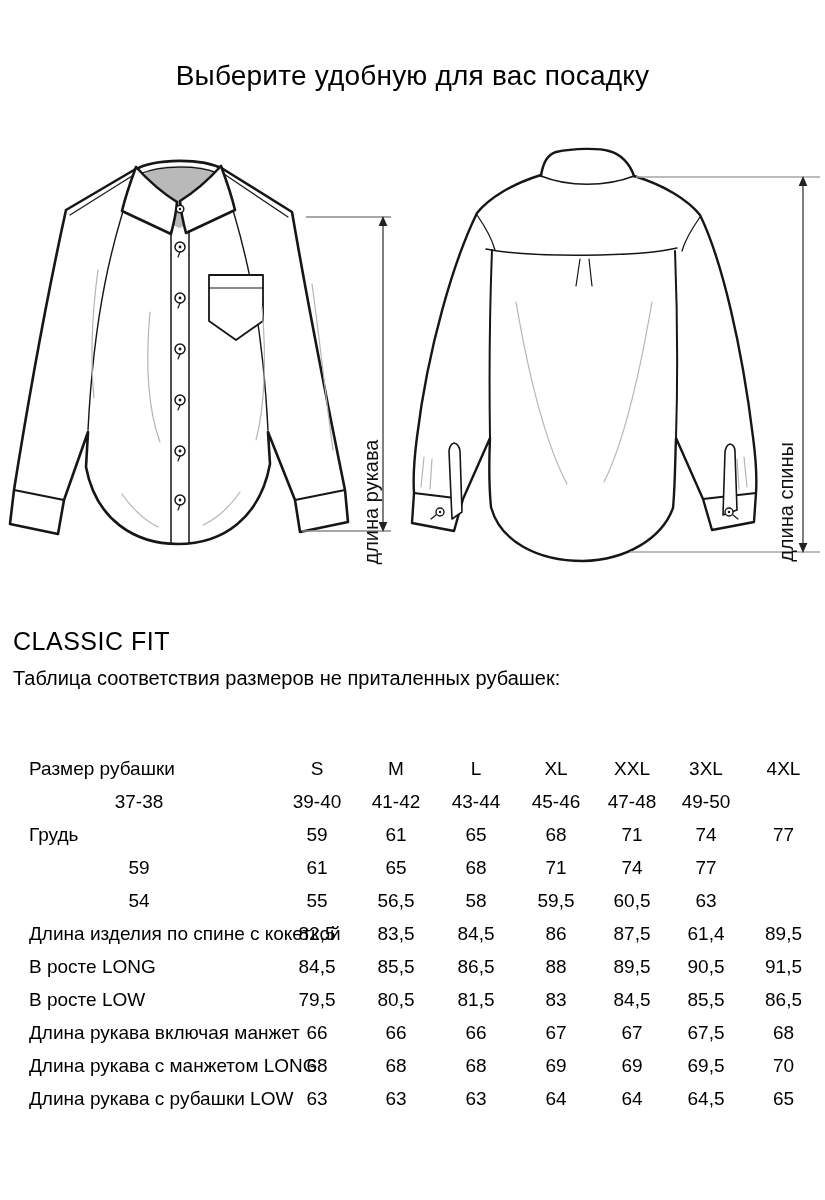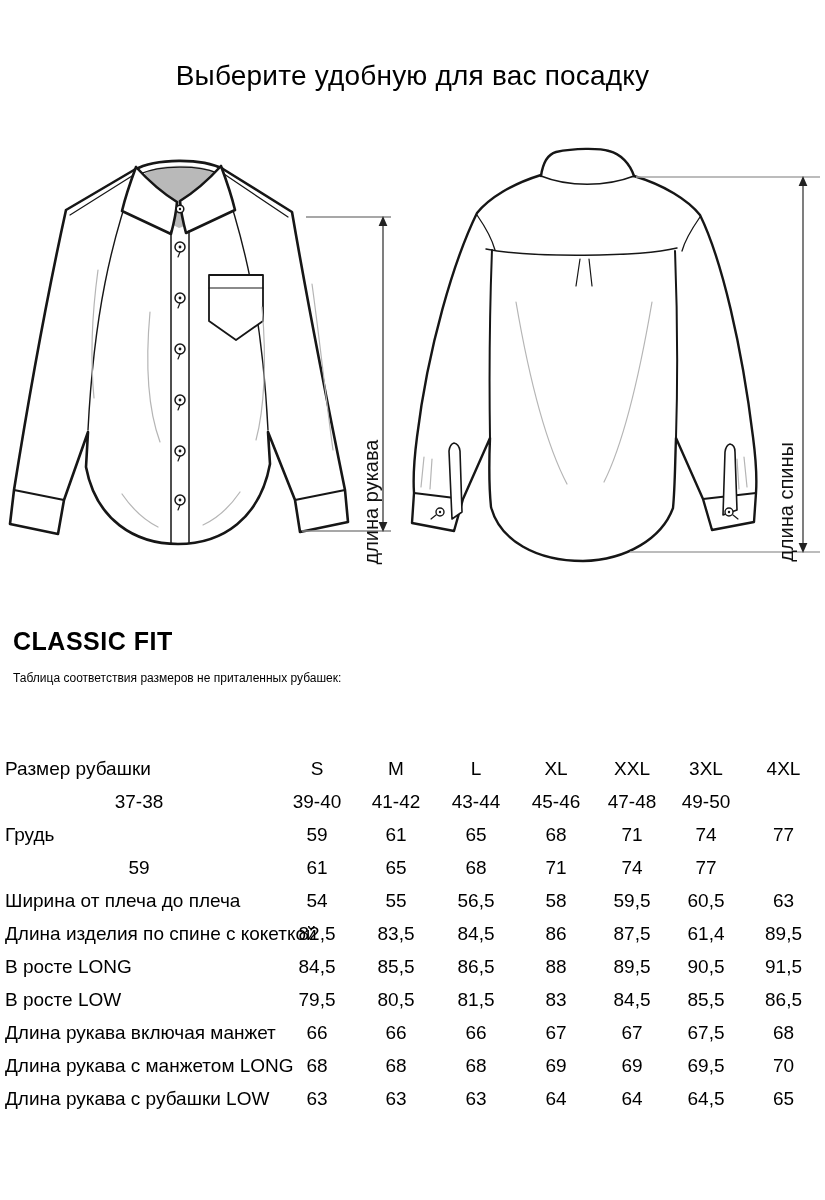--- a/index.html
+++ b/index.html
@@ -13,32 +13,32 @@
   }
   .drawings{position:absolute;top:130px;left:0;width:825px;height:450px;}
   .drawings svg{display:block;width:825px;height:450px;}
   .dim-label{
     position:absolute;width:180px;height:22px;line-height:22px;text-align:center;
     font-size:20px;color:#111;transform:rotate(-90deg);white-space:nowrap;
   }
   .dim-label.front{left:281px;top:349px;}
   .dim-label.back{left:696px;top:349px;}
   .fit-heading{
-    position:absolute;left:13px;top:614px;font-size:25px;font-weight:700;
+    position:absolute;left:13px;top:614px;font-size:25px;font-weight:400;
     letter-spacing:.5px;line-height:30px;
   }
   .fit-subtitle{
-    position:absolute;left:13px;top:653px;font-size:12px;font-weight:400;line-height:26px;
+    position:absolute;left:13px;top:653px;font-size:20px;font-weight:400;line-height:26px;
   }
   .size-table{position:absolute;left:0;top:740px;width:825px;}
   .trow{
     display:grid;grid-template-columns:278px 78px 80px 80px 80px 72px 76px 79px;
     height:33px;align-items:center;font-size:19px;
   }
-  .tlabel{padding-left:5px;text-align:left;white-space:nowrap;}
+  .tlabel{padding-left:29px;text-align:left;white-space:nowrap;}
   .tcell{text-align:center;}
 </style>
 </head>
 <body>
 
 <div class="page">
 
   <div class="title">Выберите удобную для вас посадку</div>
 
   <div class="drawings">
@@ -214,21 +214,20 @@
       <div class="trow">
         <div class="tcell">59</div>
         <div class="tcell">61</div>
         <div class="tcell">65</div>
         <div class="tcell">68</div>
         <div class="tcell">71</div>
         <div class="tcell">74</div>
         <div class="tcell">77</div>
       </div>
       <div class="trow">
-        <div class="tlabel">Ширина от плеча до плеча</div>
         <div class="tcell">54</div>
         <div class="tcell">55</div>
         <div class="tcell">56,5</div>
         <div class="tcell">58</div>
         <div class="tcell">59,5</div>
         <div class="tcell">60,5</div>
         <div class="tcell">63</div>
       </div>
       <div class="trow">
         <div class="tlabel">Длина изделия по спине с кокеткой</div>

